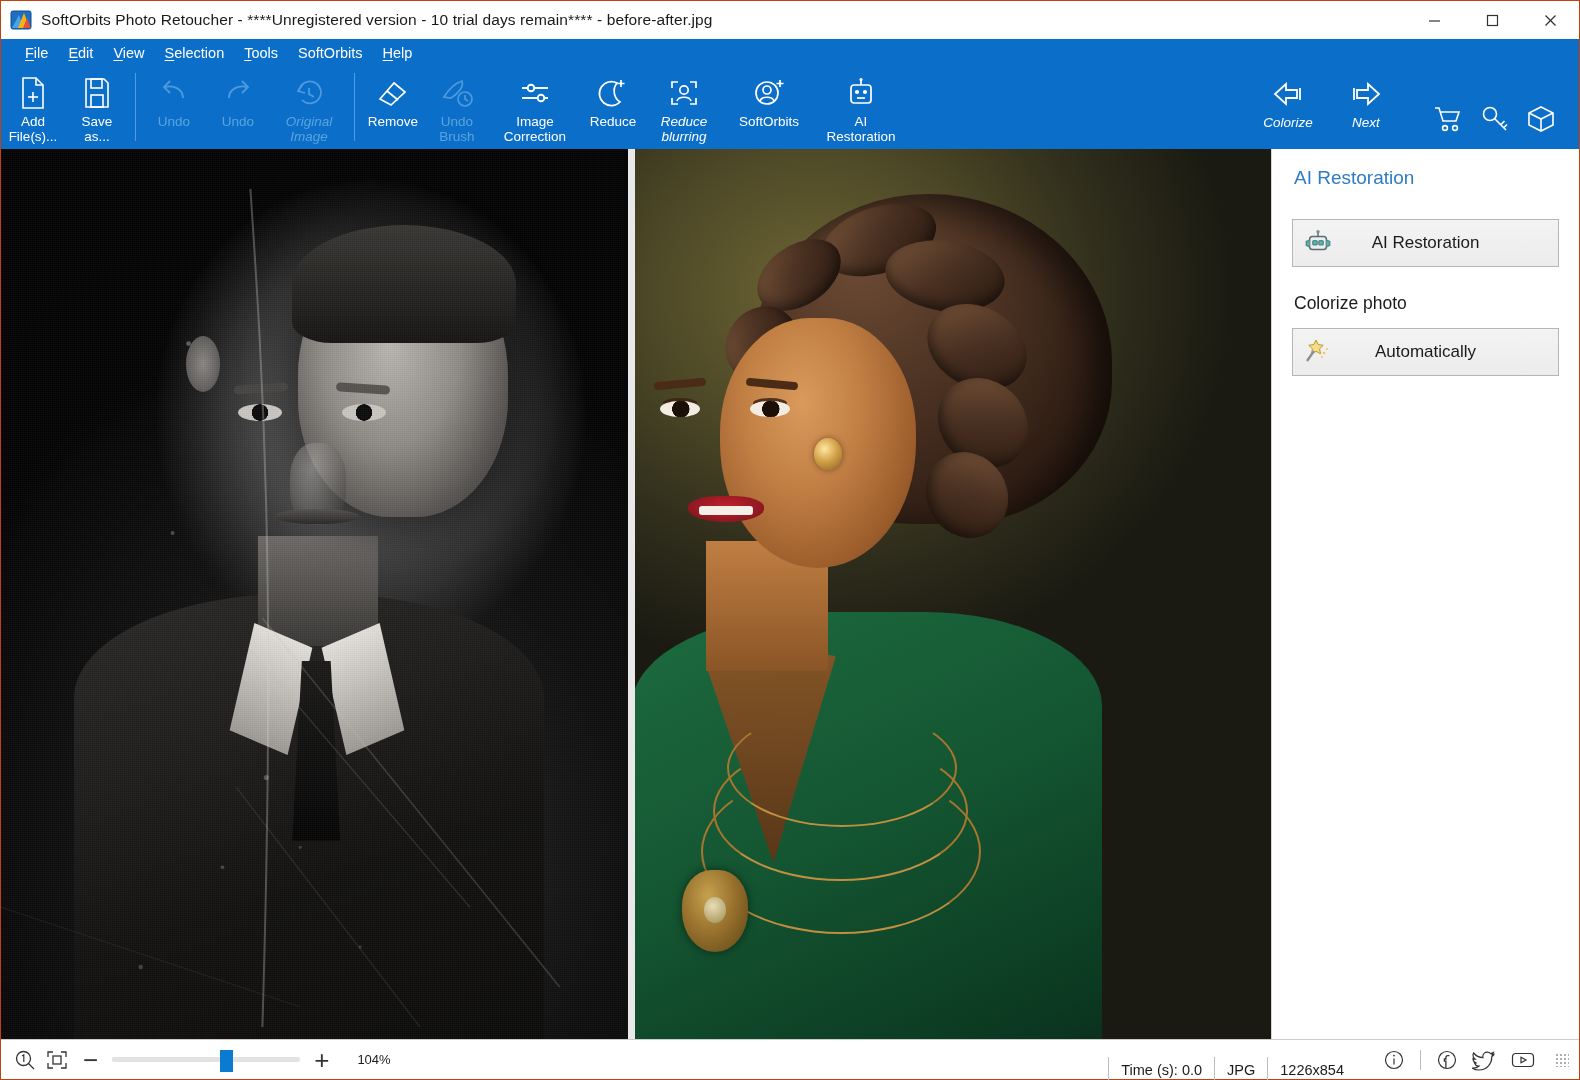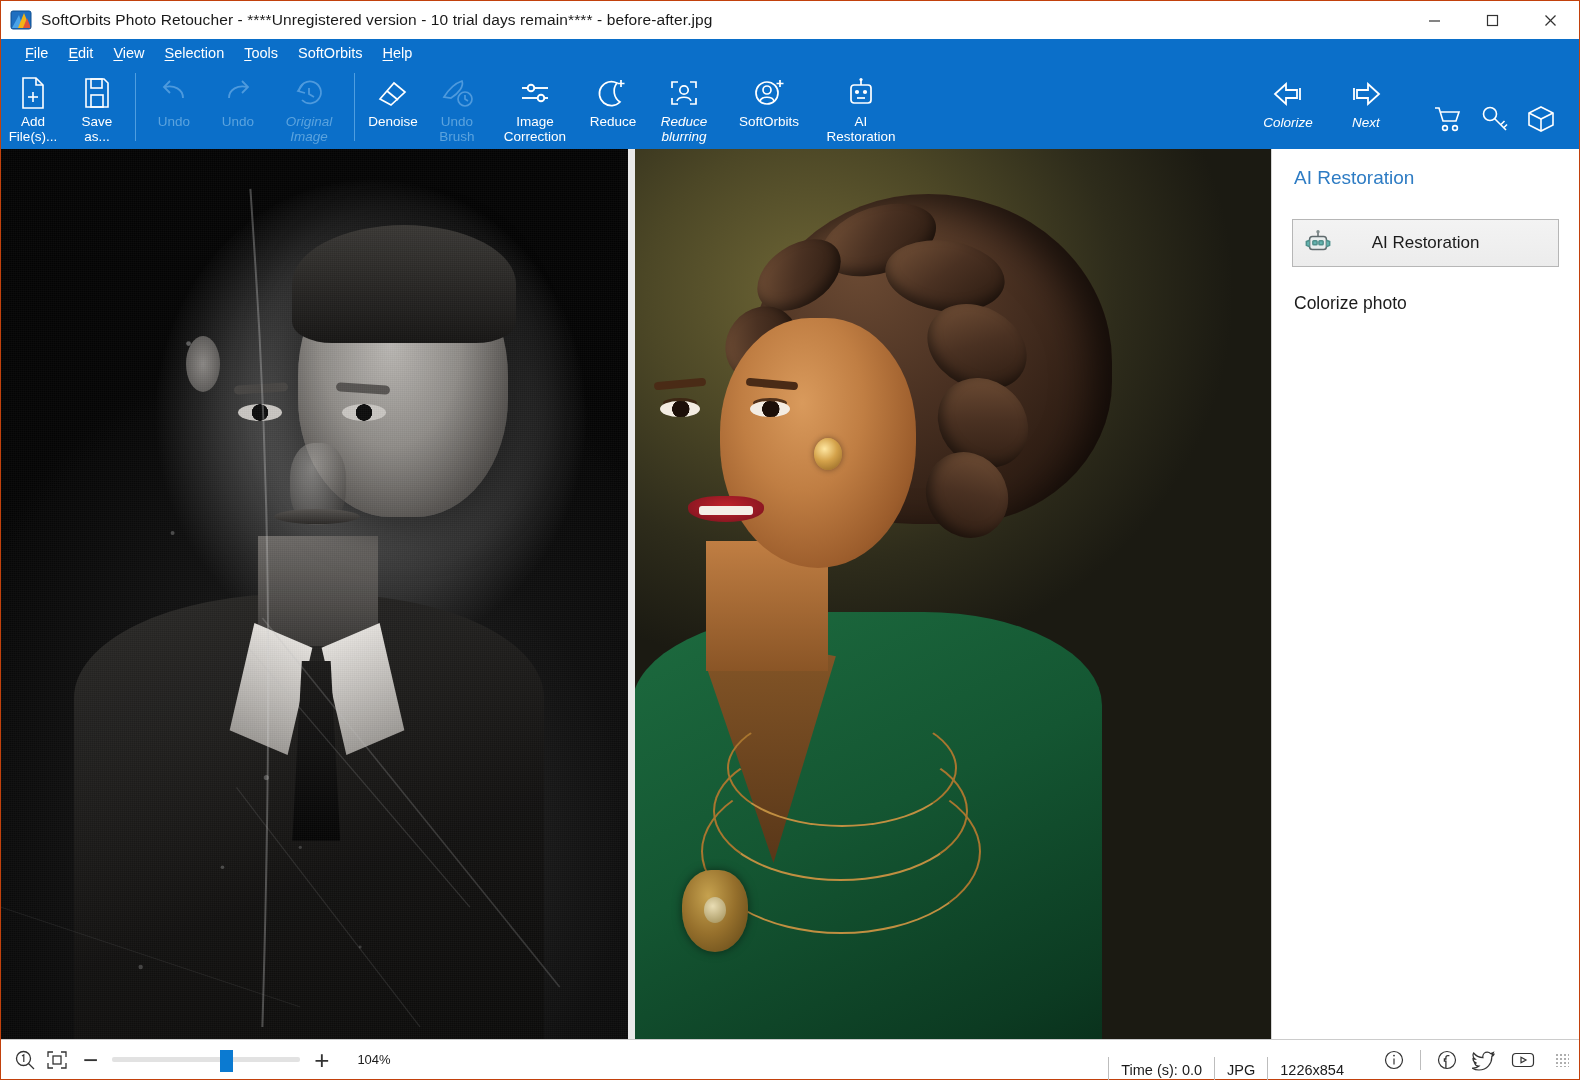--- a/index.html
+++ b/index.html
@@ -480,21 +480,21 @@
 
     <div class="tb-sep"></div>
 
     <div class="tb-btn">
       <div class="tb-ico">
         <svg width="34" height="32" viewBox="0 0 34 32" fill="none" stroke="#fff" stroke-width="1.7">
           <path d="M4 22 L18 6 l11 9 L15 28 Z"></path>
             <line x1="11" y1="14" x2="22" y2="23"></line>
         </svg>
       </div>
-      <div class="tb-lbl">Denoise</div>
+      <div class="tb-lbl">Remove</div>
     </div>
 
     <div class="tb-btn disabled">
       <div class="tb-ico">
         <svg width="34" height="32" viewBox="0 0 34 32" fill="none" stroke="#4e9add" stroke-width="1.7">
           <path d="M4 20 C9 12 16 6 22 4 C24 9 19 16 11 21 Z"></path>
             <circle cx="25" cy="22" r="7"></circle>
             <path d="M25 18 v4 l3 2"></path>
         </svg>
       </div>
@@ -700,20 +700,32 @@
             <rect x="17" y="12.5" width="4.5" height="4.5" rx="1" fill="#63b3ae" stroke="#4e8f8b"></rect>
             <path d="M7 12 L3.5 13.5 v4 L7 19" fill="#63b3ae" stroke="#4e8f8b"></path>
             <path d="M25 12 L28.5 13.5 v4 L25 19" fill="#63b3ae" stroke="#4e8f8b"></path>
           </svg>
         </div>
         <div class="pb-lbl">AI Restoration</div>
       </div>
 
       <div class="panel-section-label">Colorize photo</div>
 
+      <div class="panel-btn">
+        <div class="pb-ico">
+          <svg width="30" height="28" viewBox="0 0 30 28" fill="none">
+            <path d="M13 2 l2.2 4.6 5 .7 -3.6 3.5 .9 5 -4.5-2.4 -4.5 2.4 .9-5 -3.6-3.5 5-.7 Z" fill="#f5dd85" stroke="#b99a30" stroke-width="1"></path>
+            <line x1="11" y1="13" x2="4" y2="23" stroke="#8b8f93" stroke-width="2.4"></line>
+            <circle cx="21" cy="15" r="1.3" fill="#e8c95a"></circle>
+            <circle cx="19" cy="19" r="1" fill="#e8c95a"></circle>
+            <circle cx="24" cy="11" r="1" fill="#e8c95a"></circle>
+          </svg>
+        </div>
+        <div class="pb-lbl">Automatically</div>
+      </div>
 
     </div>
   </div>
 
   <div class="statusbar">
     <div class="sb-icon">
       <svg width="22" height="22" viewBox="0 0 22 22" fill="none" stroke="#333" stroke-width="1.3">
         <circle cx="9.5" cy="9.5" r="7"></circle>
           <line x1="14.5" y1="14.5" x2="20" y2="20"></line>
         <path d="M8 7 l1.8 -1.2 V13" stroke-width="1.2"></path>

